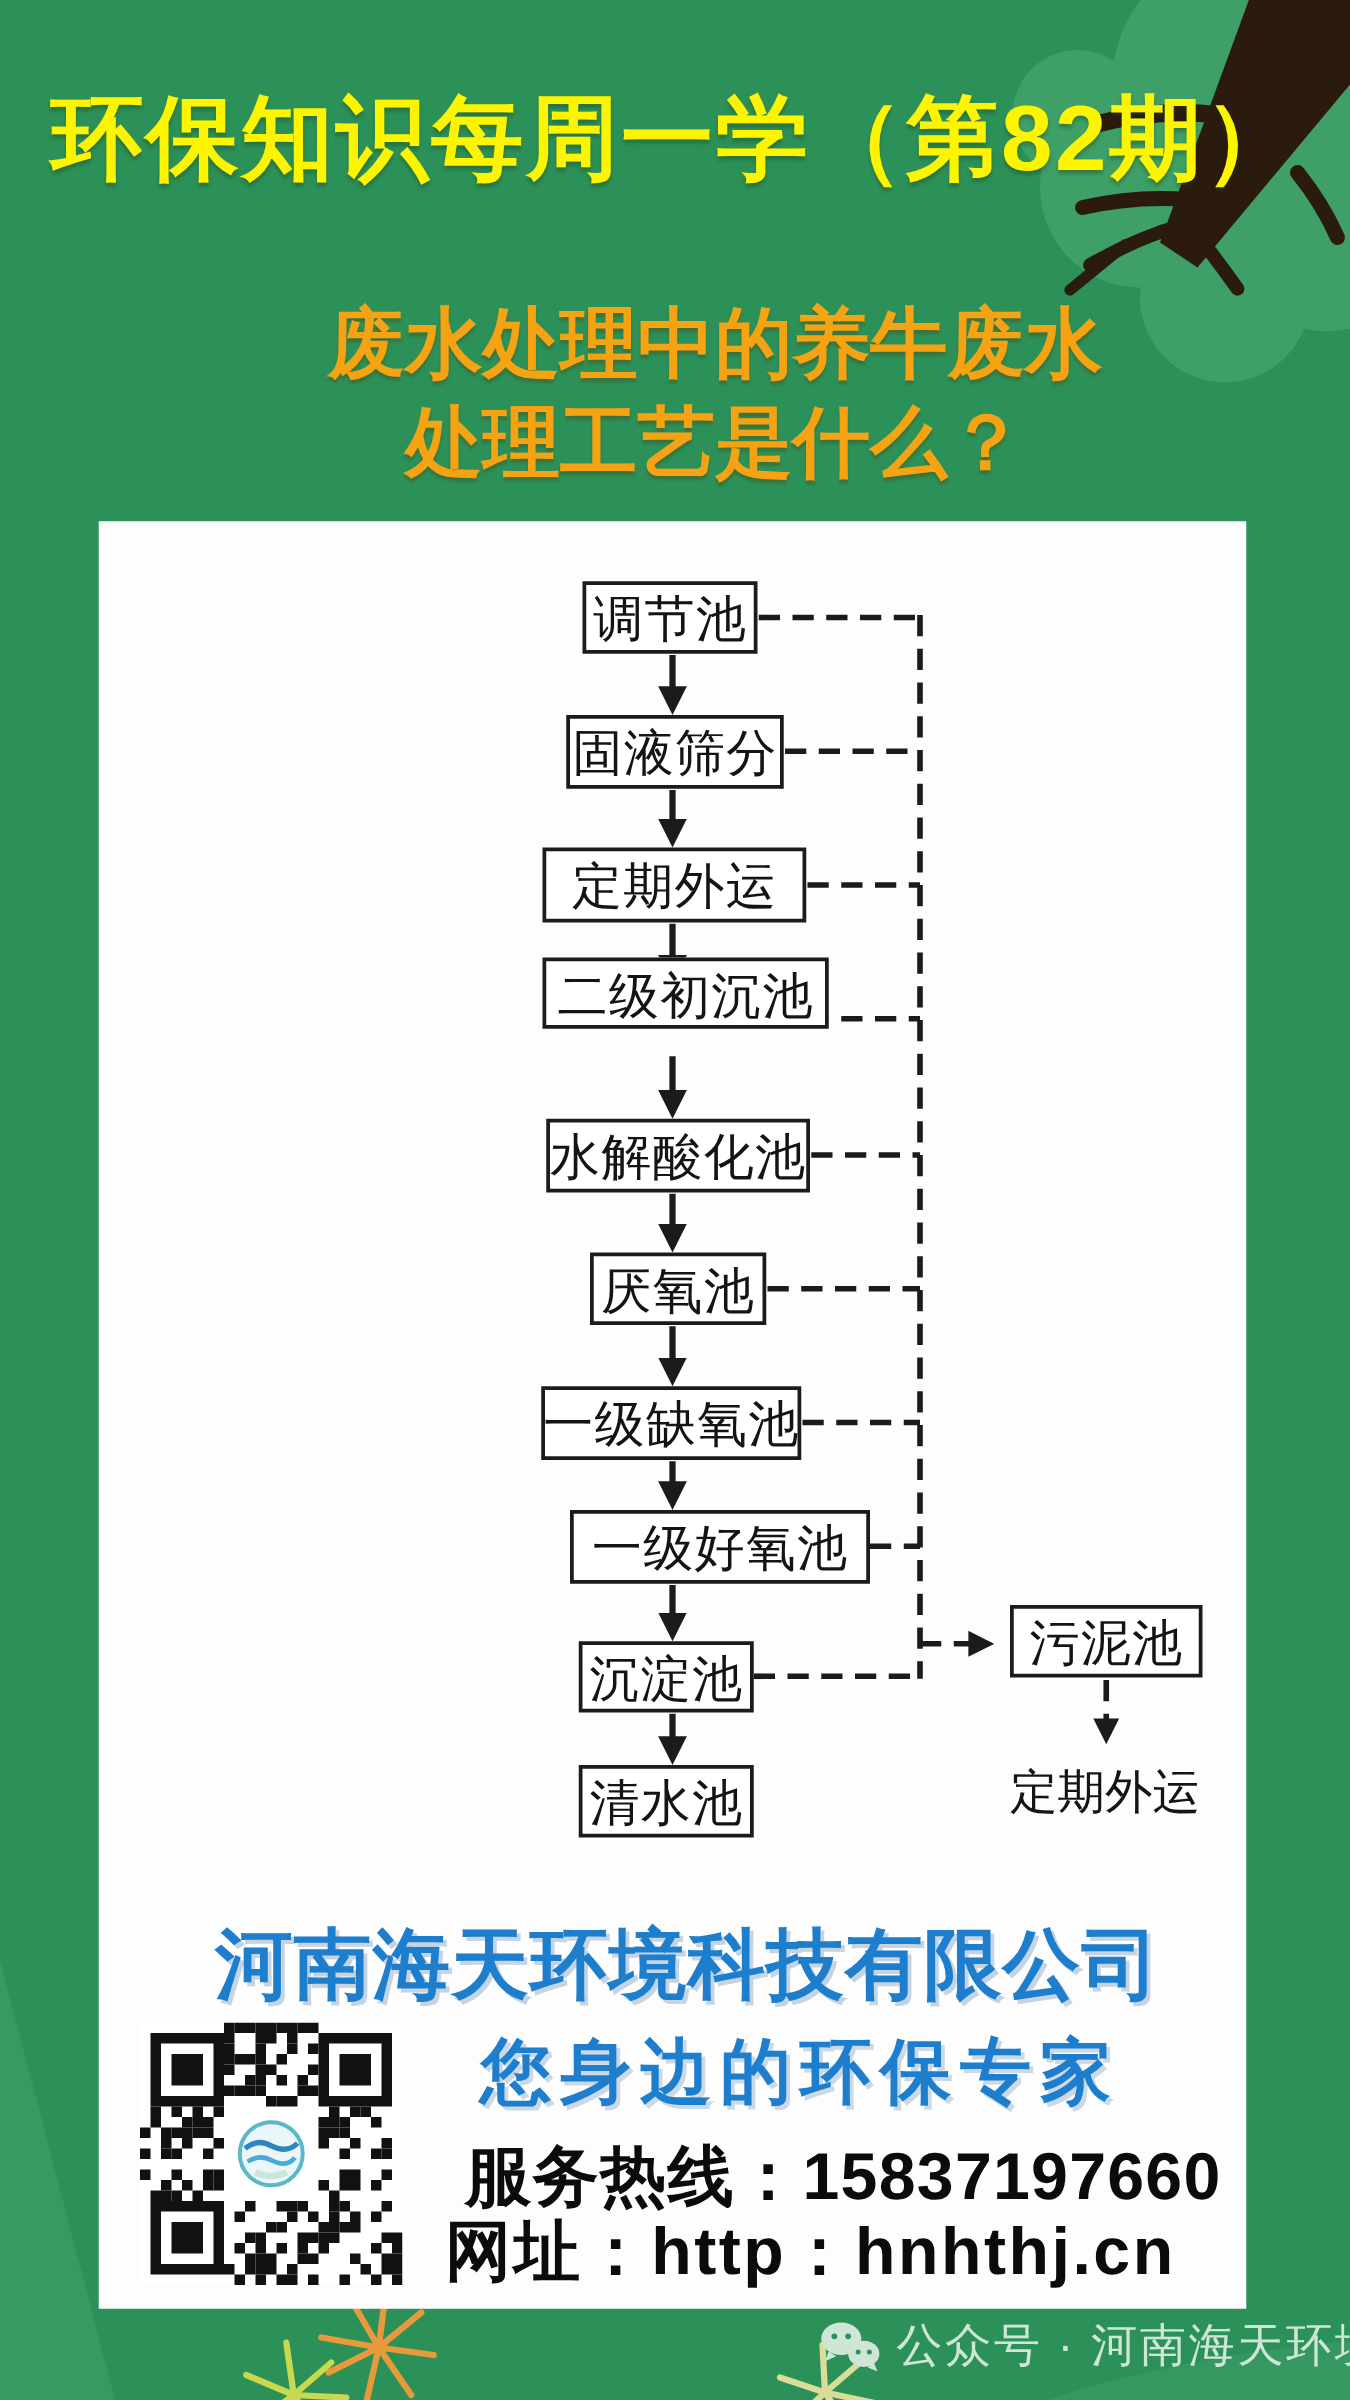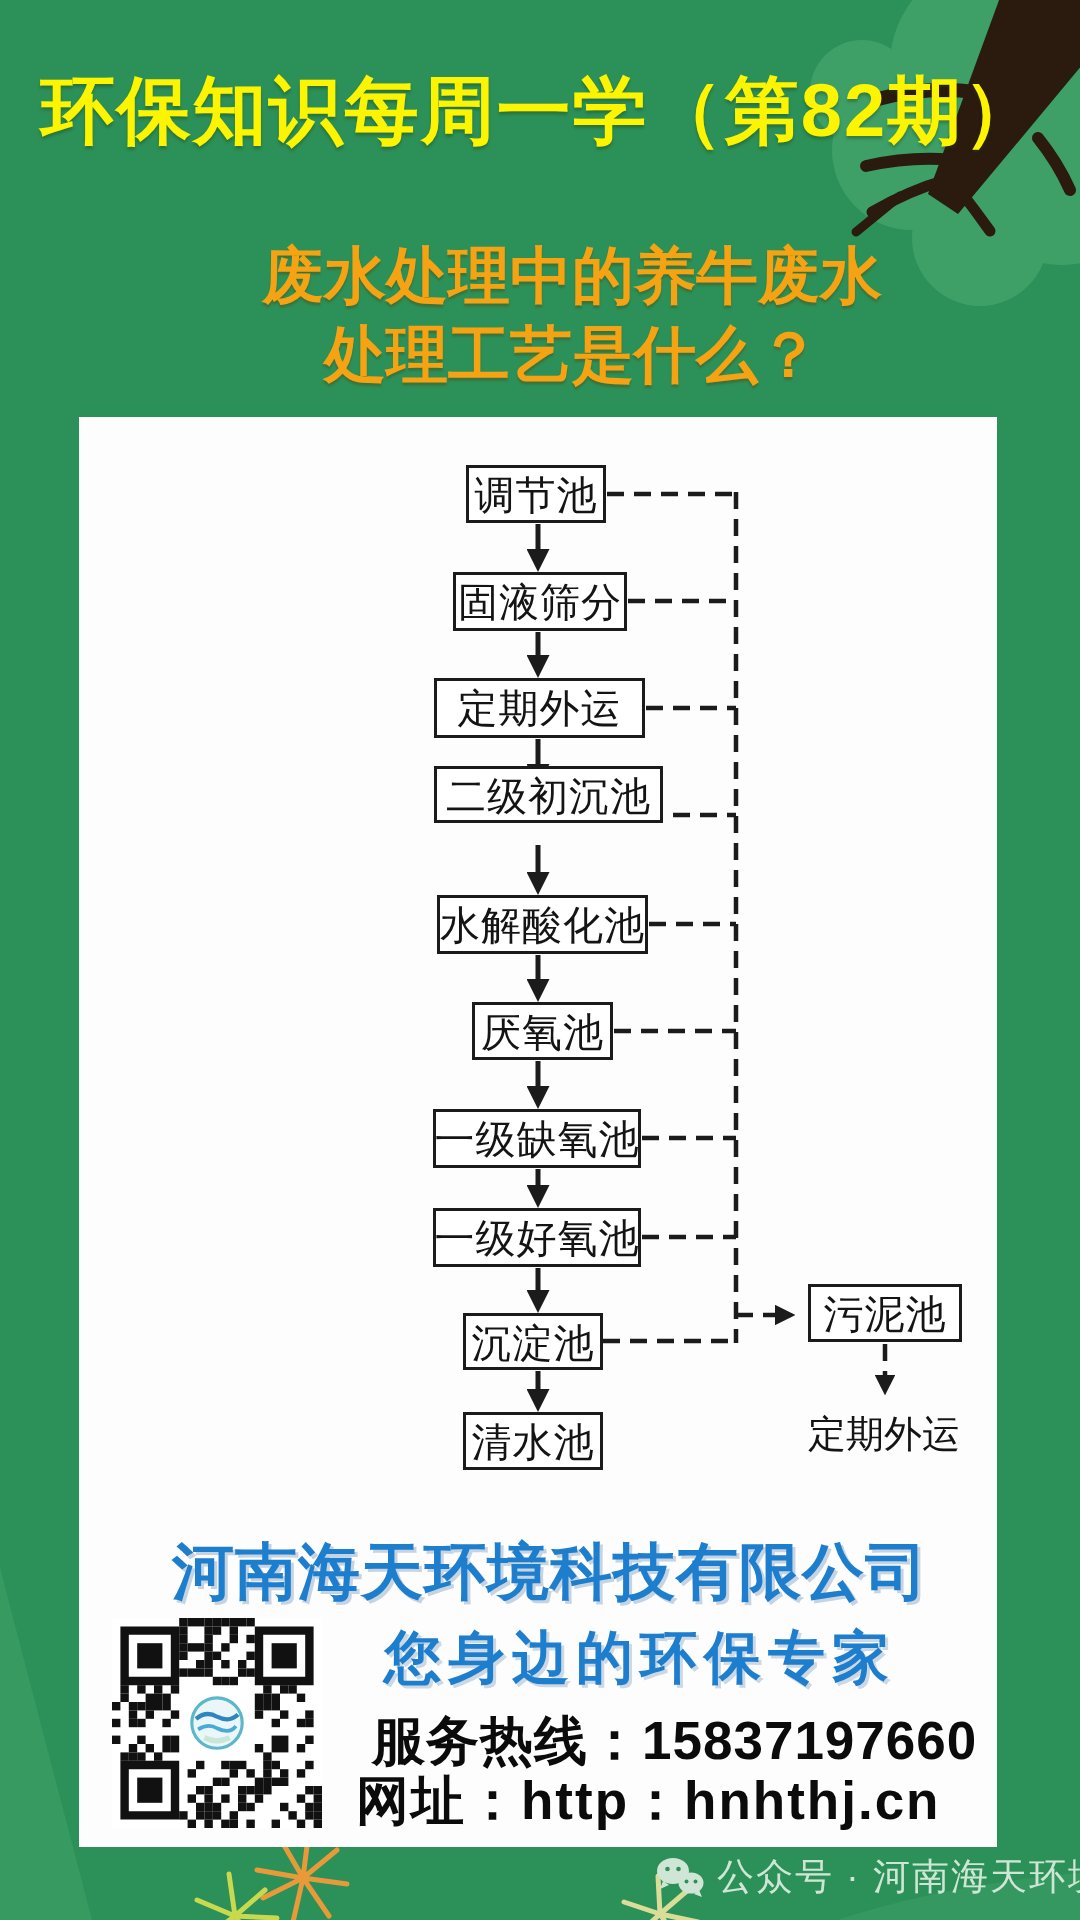--- a/index.html
+++ b/index.html
@@ -169,21 +169,21 @@
     </div>
   <div class="fbox" style="left:437px;top:895px;width:211px;height:59px">
       <span>水解酸化池</span>
     </div>
   <div class="fbox" style="left:472px;top:1002px;width:141px;height:58px">
       <span>厌氧池</span>
     </div>
   <div class="fbox" style="left:433px;top:1109px;width:208px;height:59px">
       <span>一级缺氧池</span>
     </div>
-  <div class="fbox" style="left:433px;top:1208px;width:208px;height:59px">
+  <div class="fbox" style="left:456px;top:1208px;width:240px;height:59px">
       <span>一级好氧池</span>
     </div>
   <div class="fbox" style="left:463px;top:1313px;width:140px;height:57px">
       <span>沉淀池</span>
     </div>
   <div class="fbox" style="left:463px;top:1412px;width:140px;height:58px">
       <span>清水池</span>
     </div>
   <div class="fbox" style="left:808px;top:1284px;width:154px;height:58px">
       <span>污泥池</span>

